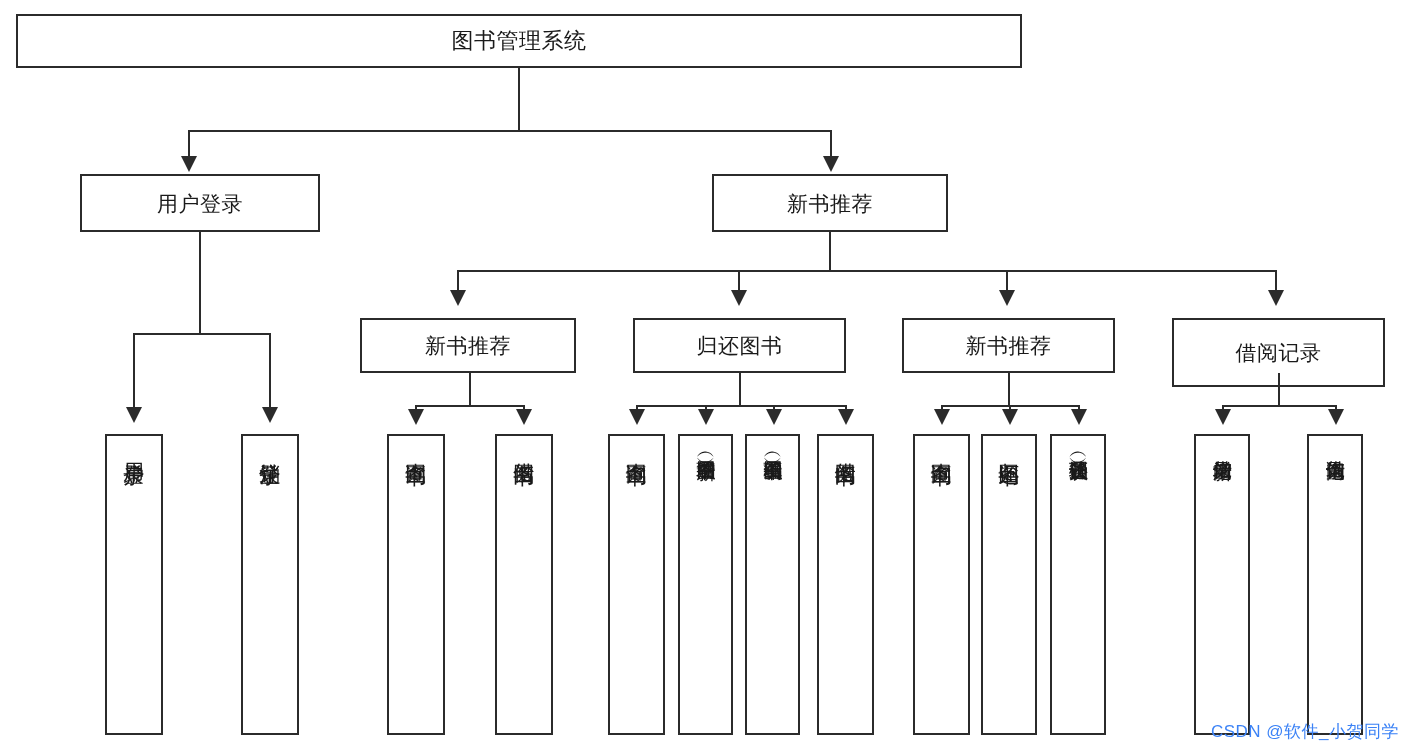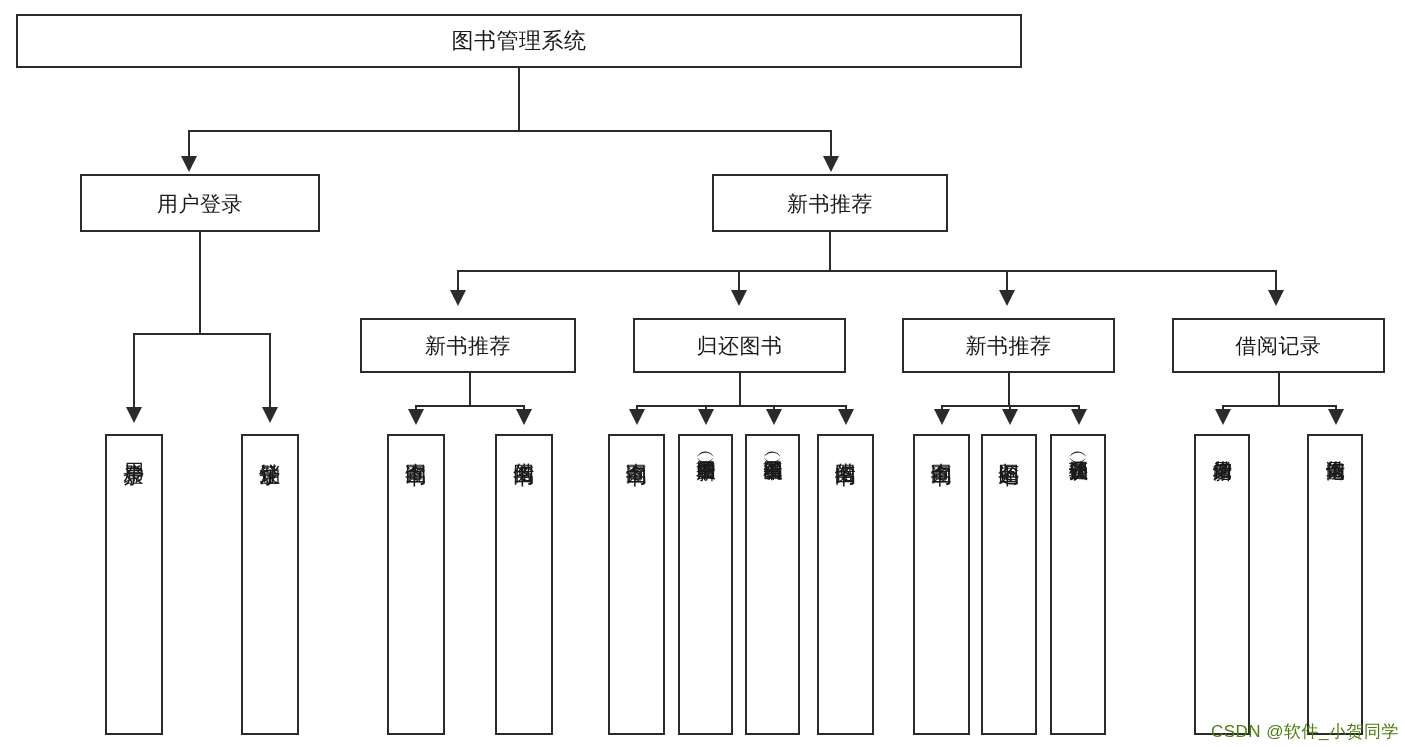--- a/index.html
+++ b/index.html
@@ -68,21 +68,21 @@
     height: 0;
     border-left: 8px solid transparent;
     border-right: 8px solid transparent;
     border-top: 16px solid #2b2b2b;
   }
   #watermark {
     position: absolute;
     right: 6px;
     bottom: 4px;
     font-size: 17px;
-    color: #4d7c0f;
+    color: #3b82f6;
     white-space: nowrap;
     letter-spacing: 0.5px;
   }
 </style>
 </head>
 <body>
 
 <div id="canvas">
 
   <div class="node h" id="root-node" style="left:16px; top:14px; width:1006px; height:54px;">
@@ -131,21 +131,21 @@
 
   <div class="node h" style="left:360px; top:318px; width:216px; height:55px;">
     <span class="label">新书推荐</span>
   </div>
   <div class="node h" style="left:633px; top:318px; width:213px; height:55px;">
     <span class="label">归还图书</span>
   </div>
   <div class="node h" style="left:902px; top:318px; width:213px; height:55px;">
     <span class="label">新书推荐</span>
   </div>
-  <div class="node h" style="left:1172px; top:318px; width:213px; height:55px;">
+  <div class="node h" style="left:1172px; top:318px; width:213px; height:69px;">
     <span class="label">借阅记录</span>
   </div>
 
   <div class="connector vline" style="left:469px; top:373px; width:2px; height:34px;"></div>
   <div class="connector hline" style="left:415px; top:405px; width:110px; height:2px;"></div>
   <div class="connector vline" style="left:415px; top:405px; width:2px; height:6px;"></div>
   <div class="arrow" style="left:408px; top:409px;"></div>
   <div class="connector vline" style="left:523px; top:405px; width:2px; height:6px;"></div>
   <div class="arrow" style="left:516px; top:409px;"></div>
 

